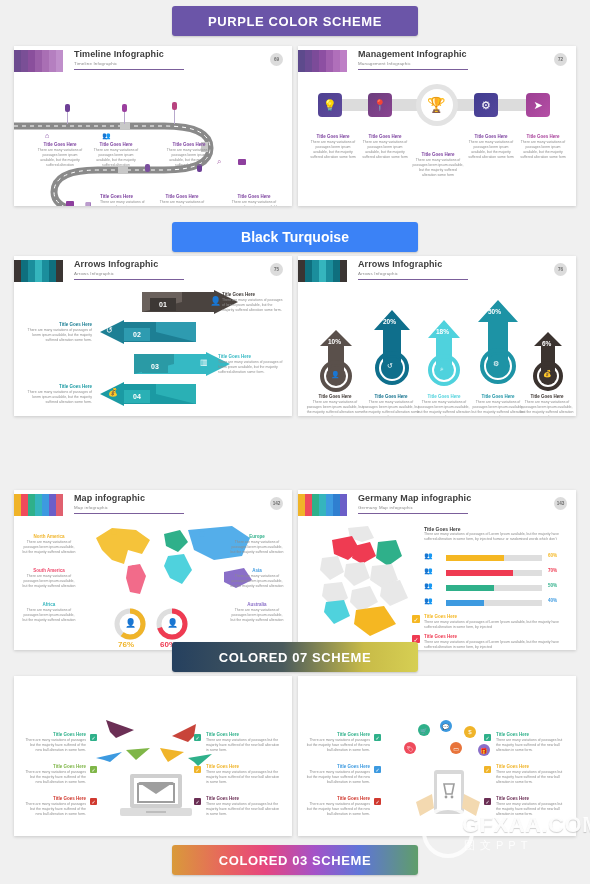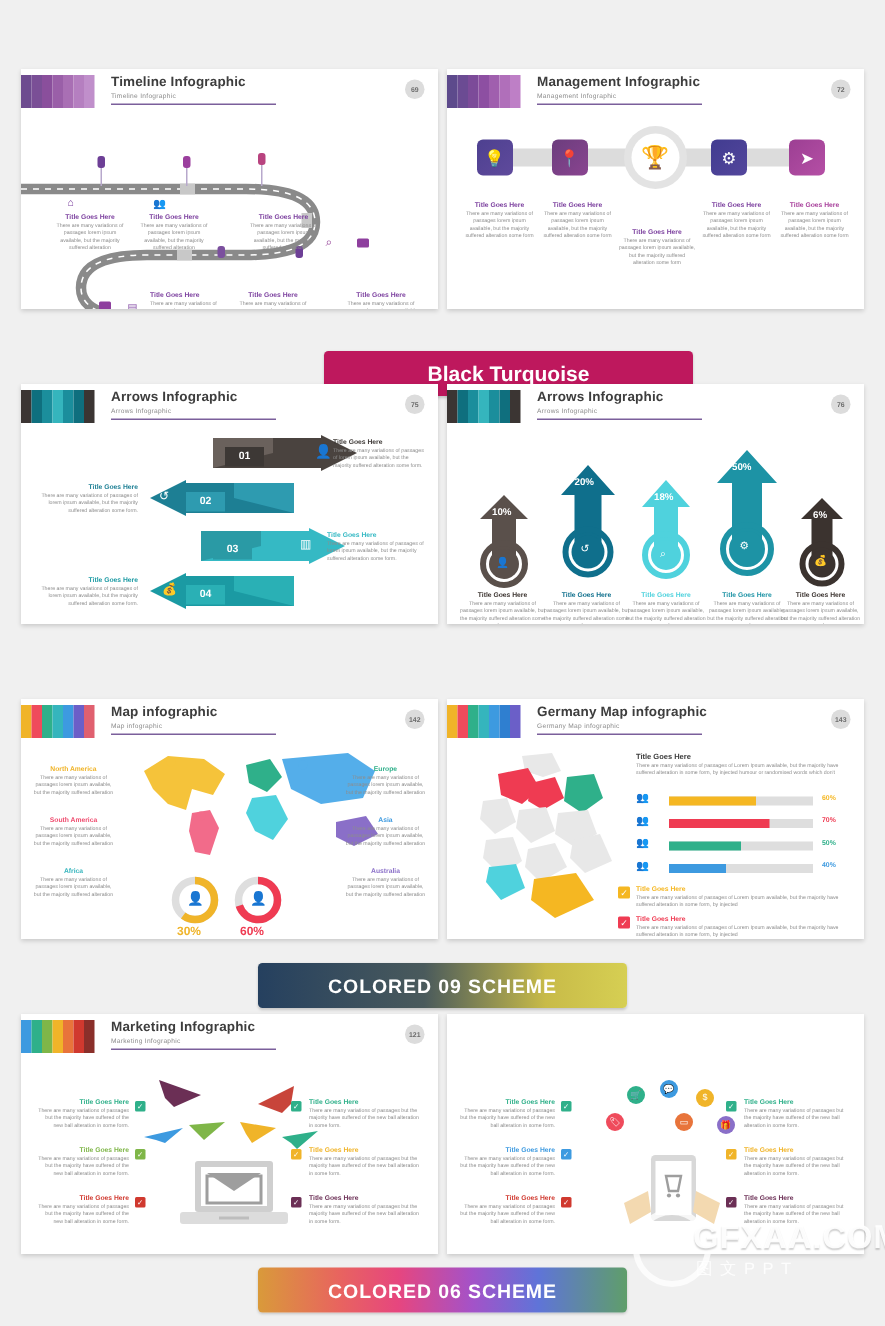--- a/index.html
+++ b/index.html
@@ -15,36 +15,36 @@
   
   .banner{
     position:absolute;left:172px;width:246px;height:30px;
     border-radius:3px;
     display:flex;align-items:center;justify-content:center;
     color:#fff;font-weight:bold;letter-spacing:.6px;
     font-size:13px;
     box-shadow:0 1px 2px rgba(0,0,0,.18);
   }
   .banner.b1{top:6px;background:#6b55a8;}
-  .banner.b2{top:234px;background:#be185d;font-weight:bold;font-size:14px;letter-spacing:0;margin-left:44px;}
+  .banner.b2{top:222px;background:#3b82f6;font-weight:bold;font-size:14px;letter-spacing:0;}
   .banner.b3{top:432px;background:linear-gradient(90deg,#d34250 0%,#b0515c 40%,#4ca594 75%,#2fa58e 100%);}
   .banner.b4{top:642px;background:linear-gradient(90deg,#25405f 0%,#4a5a5c 45%,#c8bb48 78%,#d6cf53 100%);}
   .banner.b5{top:845px;background:linear-gradient(90deg,#d99a3a 0%,#e8645f 22%,#e6467f 38%,#a452c8 58%,#5f74d8 76%,#5f9e6a 100%);}
 
   
   .slide{
     position:absolute;background:#fff;
     box-shadow:0 1px 3px rgba(0,0,0,.16);
     overflow:hidden;
   }
   .slide.left{left:14px;width:278px;}
   .slide.right{left:298px;width:278px;}
   .r1{top:46px;height:160px;}
   .r2{top:256px;height:160px;}
-  .r3{top:466px;height:160px;text-decoration:underline;}
+  .r3{top:490px;height:160px;text-decoration:underline;}
   .r4{top:676px;height:160px;}
 
   
   .shead{position:relative;height:28px;}
   .bars{position:absolute;left:0;top:4px;display:flex;height:22px;}
   .bars i{display:block;width:7px;height:100%;}
   .htext{position:absolute;left:60px;top:3px;}
   .htitle{font-size:9px;font-weight:bold;color:#3d3d3d;line-height:10px;letter-spacing:.1px;}
   .hsub{font-size:4.4px;color:#8b8b8b;line-height:7px;margin-top:1px;letter-spacing:.2px;}
   .hrule{position:absolute;left:60px;top:23px;width:110px;height:1.2px;background:#7b5f9b;}
@@ -88,20 +88,23 @@
   .wm .wtxt{position:absolute;left:42px;top:12px;font-size:22px;font-weight:bold;
     color:rgba(255,255,255,.92);letter-spacing:.5px;text-shadow:0 1px 1px rgba(0,0,0,.18);}
   .wm .wsub{position:absolute;left:44px;top:38px;font-size:11px;
     color:rgba(255,255,255,.85);letter-spacing:5px;}
 </style>
 </head>
 <body>
 
 <div class="page">
 
+  <div class="banner b1">
+    <span>PURPLE COLOR SCHEME</span>
+  </div>
 
   <div class="slide right r1">
     <div class="shead">
       <div class="bars">
         <i style="background:#5d4a8c"></i>
           <i style="background:#6b4b93"></i>
           <i style="background:#7c4b99"></i>
           <i style="background:#8d4fa2"></i>
           <i style="background:#a05fae"></i>
           <i style="background:#b06fba"></i>
@@ -433,21 +436,21 @@
     </div>
 
     <svg width="90" height="34" style="position:absolute;left:94px;top:118px">
       <circle cx="22" cy="16" r="13" fill="none" stroke="#dedede" stroke-width="5"></circle>
       <circle cx="22" cy="16" r="13" fill="none" stroke="#f0b429" stroke-width="5" stroke-dasharray="49 33" transform="rotate(-90 22 16)"></circle>
       <circle cx="64" cy="16" r="13" fill="none" stroke="#dedede" stroke-width="5"></circle>
       <circle cx="64" cy="16" r="13" fill="none" stroke="#ef3b52" stroke-width="5" stroke-dasharray="57 25" transform="rotate(-90 64 16)"></circle>
     </svg>
     <div style="position:absolute;left:111px;top:128px;font-size:9px">👤</div>
     <div style="position:absolute;left:153px;top:128px;font-size:9px">👤</div>
-    <div class="pctbig" style="left:104px;top:150px;color:#f0b429">30%</div>
+    <div class="pctbig" style="left:104px;top:150px;color:#f0b429">76%</div>
     <div class="pctbig" style="left:146px;top:150px;color:#ef3b52">60%</div>
   </div>
 
   <div class="slide right r3">
     <div class="shead">
       <div class="bars">
         <i style="background:#f0b429"></i>
           <i style="background:#ef4b5c"></i>
           <i style="background:#2fb08a"></i>
           <i style="background:#35b5bd"></i>
@@ -518,41 +521,24 @@
       <div class="bd">There are many variations of passages of Lorem Ipsum available, but the majority have suffered alteration in some form, by injected</div>
     </div>
     <div style="position:absolute;left:126px;top:144px;width:146px">
       <span style="position:absolute;left:-12px;top:1px;width:8px;height:8px;background:#ef3b52;color:#fff;font-size:6px;display:flex;align-items:center;justify-content:center;border-radius:1px">✓</span>
       <div class="tt" style="color:#ef3b52">Title Goes Here</div>
       <div class="bd">There are many variations of passages of Lorem Ipsum available, but the majority have suffered alteration in some form, by injected</div>
     </div>
   </div>
 
   <div class="banner b4">
-    <span>COLORED 09 SCHEME</span>
+    <span>COLORED 07 SCHEME</span>
   </div>
 
   <div class="slide left r4">
-    <div class="shead">
-      <div class="bars">
-        <i style="background:#3d9ae0"></i>
-          <i style="background:#2fb08a"></i>
-          <i style="background:#7fb648"></i>
-          <i style="background:#f0b429"></i>
-          <i style="background:#e8743b"></i>
-          <i style="background:#d0392f"></i>
-          <i style="background:#8a2f2a"></i>
-      </div>
-      <div class="htext">
-        <div class="htitle">Marketing Infographic</div>
-        <div class="hsub">Marketing Infographic</div>
-      </div>
-      <div class="hrule"></div>
-      <div class="badge">121</div>
-    </div>
 
     <svg width="160" height="80" style="position:absolute;left:62px;top:38px">
       <polygon points="30,6 58,16 40,24 34,18" fill="#6b2f55"></polygon>
       <polygon points="120,10 96,22 112,28 118,22" fill="#c8443a"></polygon>
       <polygon points="20,44 46,38 34,48 28,46" fill="#3d9ae0"></polygon>
       <polygon points="50,36 74,34 60,46 56,42" fill="#7fb648"></polygon>
       <polygon points="84,34 108,38 92,48 88,42" fill="#f0b429"></polygon>
       <polygon points="112,44 136,40 122,52 118,48" fill="#2fb08a"></polygon>
     </svg>
 
@@ -644,21 +630,21 @@
       <div class="bd">There are many variations of passages but the majority have suffered of the new ball alteration in some form.</div>
     </div>
     <div class="chk" style="left:186px;top:122px;background:#6b2f55">✓</div>
     <div style="position:absolute;left:198px;top:120px;width:72px">
       <div class="tt" style="color:#6b2f55">Title Goes Here</div>
       <div class="bd">There are many variations of passages but the majority have suffered of the new ball alteration in some form.</div>
     </div>
   </div>
 
   <div class="banner b5">
-    <span>COLORED 06 SCHEME</span>
+    <span>COLORED 03 SCHEME</span>
   </div>
 
   <div class="wm">
     <div class="gring"></div>
     <div class="gbar2"></div>
     <div class="wtxt">GFXAA.COM</div>
     <div class="wsub">图文PPT</div>
   </div>
 
 </div>

